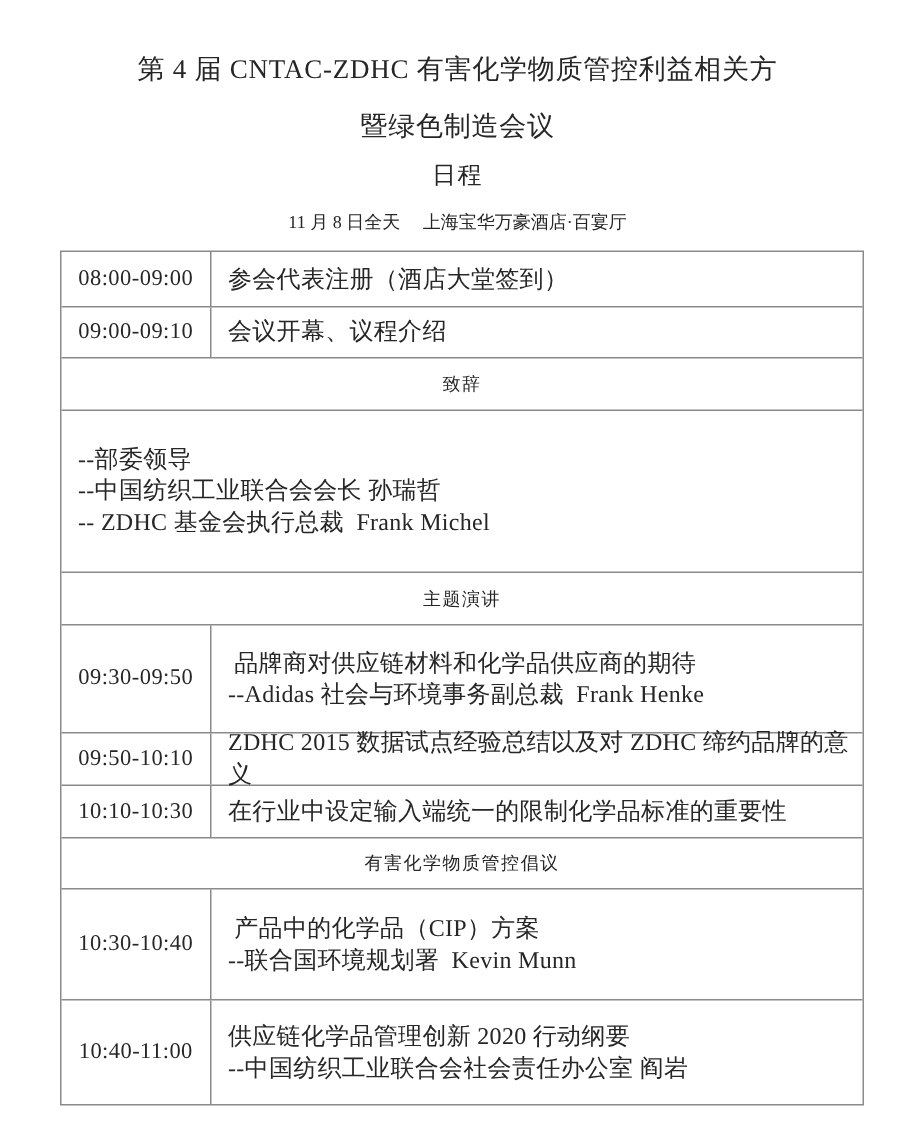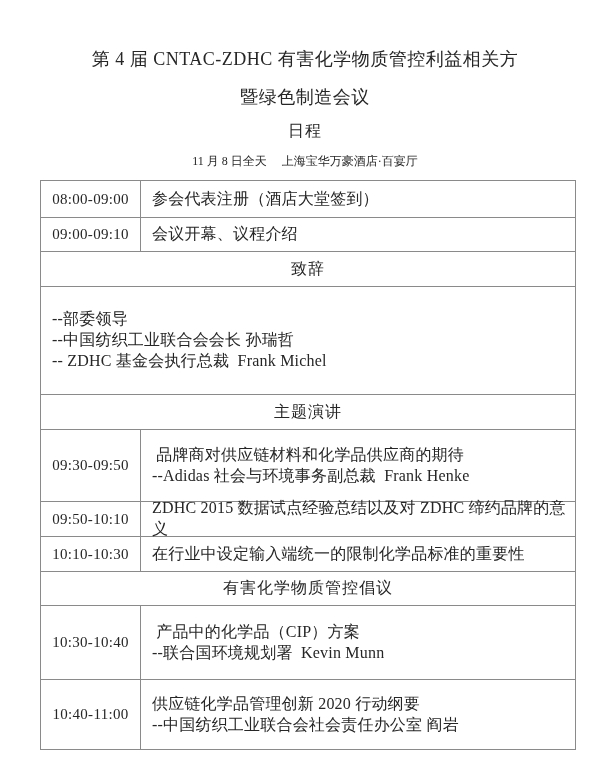--- a/index.html
+++ b/index.html
@@ -6,21 +6,21 @@
   .page {
     position: relative;
     width: 610px;
     height: 764px;
     margin: 0 auto;
     background: #ffffff;
     font-family: "Liberation Serif", "DejaVu Serif", serif;
     color: #262626;
     overflow: hidden;
   }
-  .header { padding-top: 40px; text-align: center; }
+  .header { padding-top: 27px; text-align: center; }
   .title-line {
     font-size: 18px;
     line-height: 38px;
     letter-spacing: 0.5px;
     white-space: pre-wrap;
   }
   .subtitle { font-size: 16px; line-height: 30px; letter-spacing: 1px; }
   .date-venue { font-size: 12px; line-height: 30px; white-space: pre-wrap; }
 
   .agenda-table {
@@ -59,21 +59,21 @@
     font-size: 16px;
     white-space: pre-wrap;
     letter-spacing: 0.2px;
   }
   .section-row {
     box-sizing: border-box;
     display: flex;
     align-items: center;
     justify-content: center;
     border-top: 1px solid #8a8a8a;
-    font-size: 16px;
+    font-size: 12px;
     letter-spacing: 1px;
   }
   
   .h36 { height: 36px; } .h34 { height: 34px; } .h35 { height: 35px; }
   .h108 { height: 108px; } .h72 { height: 72px; } .h74 { height: 74px; }
   .h70 { height: 70px; }
 </style>
 </head>
 <body>
 

